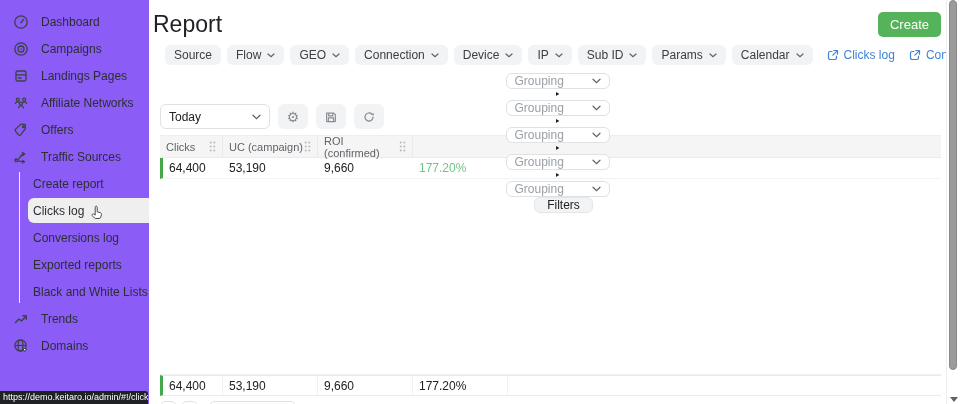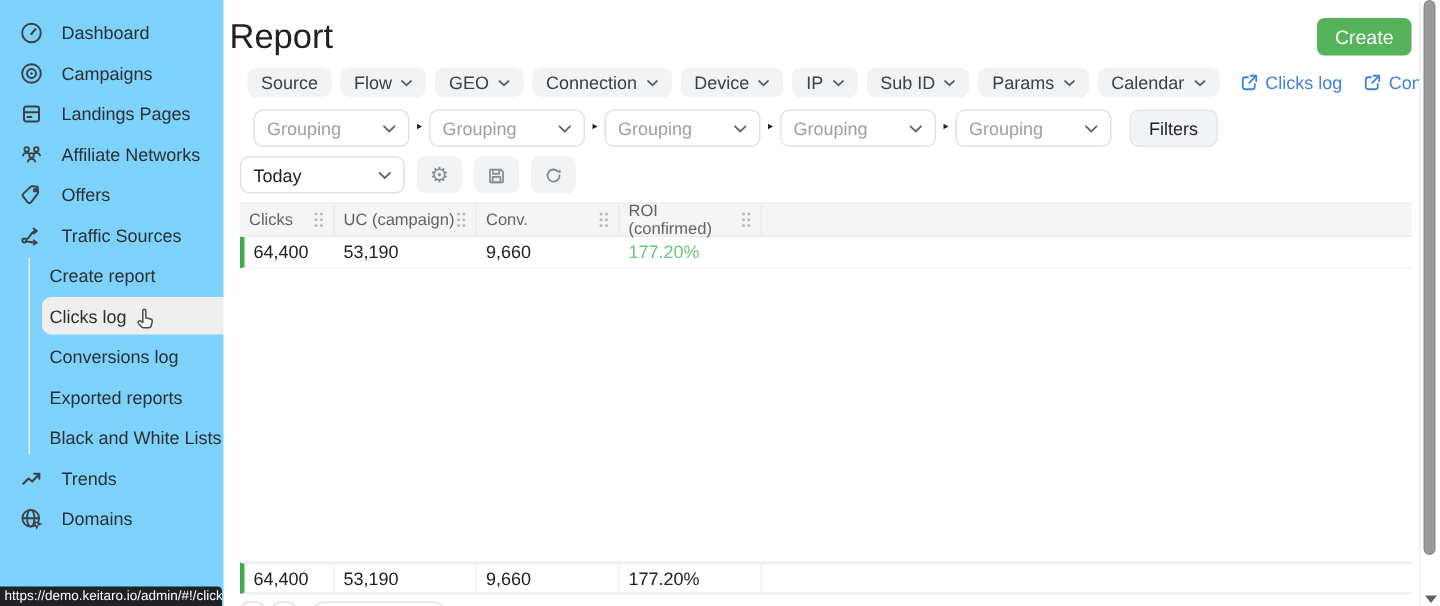--- a/index.html
+++ b/index.html
@@ -5,21 +5,21 @@
   * { box-sizing: border-box; margin: 0; padding: 0; }
   html,body { width:960px; height:404px; overflow:hidden; }
   body {
     font-family:"Liberation Sans","DejaVu Sans",sans-serif;
     background:#fff; color:#2b2f33; position:relative;
   }
   svg { display:block; }
 
   
   .sidebar { position:absolute; left:0; top:0; width:168px; height:404px;
-             background:#7dd3fc; border-right:1px solid #e9eaec; }
+             background:#8b5cf6; border-right:1px solid #e9eaec; }
   .nav { padding-top:8px; }
   .nav-item { display:flex; align-items:center; gap:12px; height:27px;
               padding:0 10px 0 13px; font-size:12px; color:#2b2f33; cursor:pointer; }
   .nav-item .ic { flex:none; color:#3c4043; }
   .nav-item.active { background:#f4f5f6; }
   .nav-item .chev { margin-left:auto; color:#9aa0a6; }
   .subnav { position:relative; }
   .subnav::before { content:""; position:absolute; left:19px; top:2px; bottom:2px;
                     width:1px; background:#ededef; }
   .sub-item { height:27px; display:flex; align-items:center; padding-left:33px;
@@ -42,21 +42,21 @@
                 font-family:inherit; margin-top:2px; }
 
   .chips { display:flex; align-items:center; gap:6px; margin:7px 0 0 16px; height:20px; }
   .chip { display:flex; align-items:center; gap:6px; background:#f1f3f4; color:#3c4043;
           border:none; border-radius:6px; padding:0 9px; height:20px; font-size:12px;
           font-family:inherit; cursor:pointer; white-space:nowrap; }
   .chip .chev { color:#5f6368; }
   .ext-link { display:flex; align-items:center; gap:5px; color:#3f83d6; font-size:12px;
               text-decoration:none; margin-left:8px; white-space:nowrap; cursor:pointer; }
 
-  .grouping { display:flex; align-items:center; margin:8px 0 0 20px; height:25px; }
+  .grouping { display:flex; align-items:center; margin:8px 0 0 20px; height:25px;flex-direction:column; }
   .gselect { width:104px; height:25px; background:#fff; border:1px solid #dfe1e5;
              border-radius:6px; display:flex; align-items:center;
              justify-content:space-between; padding:0 8px; font-size:12px;
              color:#9aa0a6; cursor:pointer; }
   .gselect .chev { color:#5f6368; }
   .gsep { width:13px; text-align:center; color:#202124; font-size:10px; flex:none; }
   .filters-btn { margin-left:12px; background:#f1f3f4; border:1px solid #e4e6e8;
                  border-radius:6px; padding:0 12px; height:25px; font-size:12px;
                  color:#202124; font-family:inherit; cursor:pointer; }
 
@@ -427,33 +427,20 @@
           <svg width="7" height="11" viewBox="0 0 7 11" fill="currentColor">
               <circle cx="1.7" cy="1.6" r="1"></circle>
               <circle cx="5.3" cy="1.6" r="1"></circle>
               <circle cx="1.7" cy="5.5" r="1"></circle>
               <circle cx="5.3" cy="5.5" r="1"></circle>
               <circle cx="1.7" cy="9.4" r="1"></circle>
               <circle cx="5.3" cy="9.4" r="1"></circle>
             </svg>
           </span>
       </div>
-      <div class="th c3">
-        <span>Conv.</span>
-        <span class="drag">
-          <svg width="7" height="11" viewBox="0 0 7 11" fill="currentColor">
-              <circle cx="1.7" cy="1.6" r="1"></circle>
-              <circle cx="5.3" cy="1.6" r="1"></circle>
-              <circle cx="1.7" cy="5.5" r="1"></circle>
-              <circle cx="5.3" cy="5.5" r="1"></circle>
-              <circle cx="1.7" cy="9.4" r="1"></circle>
-              <circle cx="5.3" cy="9.4" r="1"></circle>
-            </svg>
-          </span>
-      </div>
       <div class="th c4">
         <span>ROI (confirmed)</span>
         <span class="drag">
           <svg width="7" height="11" viewBox="0 0 7 11" fill="currentColor">
               <circle cx="1.7" cy="1.6" r="1"></circle>
               <circle cx="5.3" cy="1.6" r="1"></circle>
               <circle cx="1.7" cy="5.5" r="1"></circle>
               <circle cx="5.3" cy="5.5" r="1"></circle>
               <circle cx="1.7" cy="9.4" r="1"></circle>
               <circle cx="5.3" cy="9.4" r="1"></circle>

